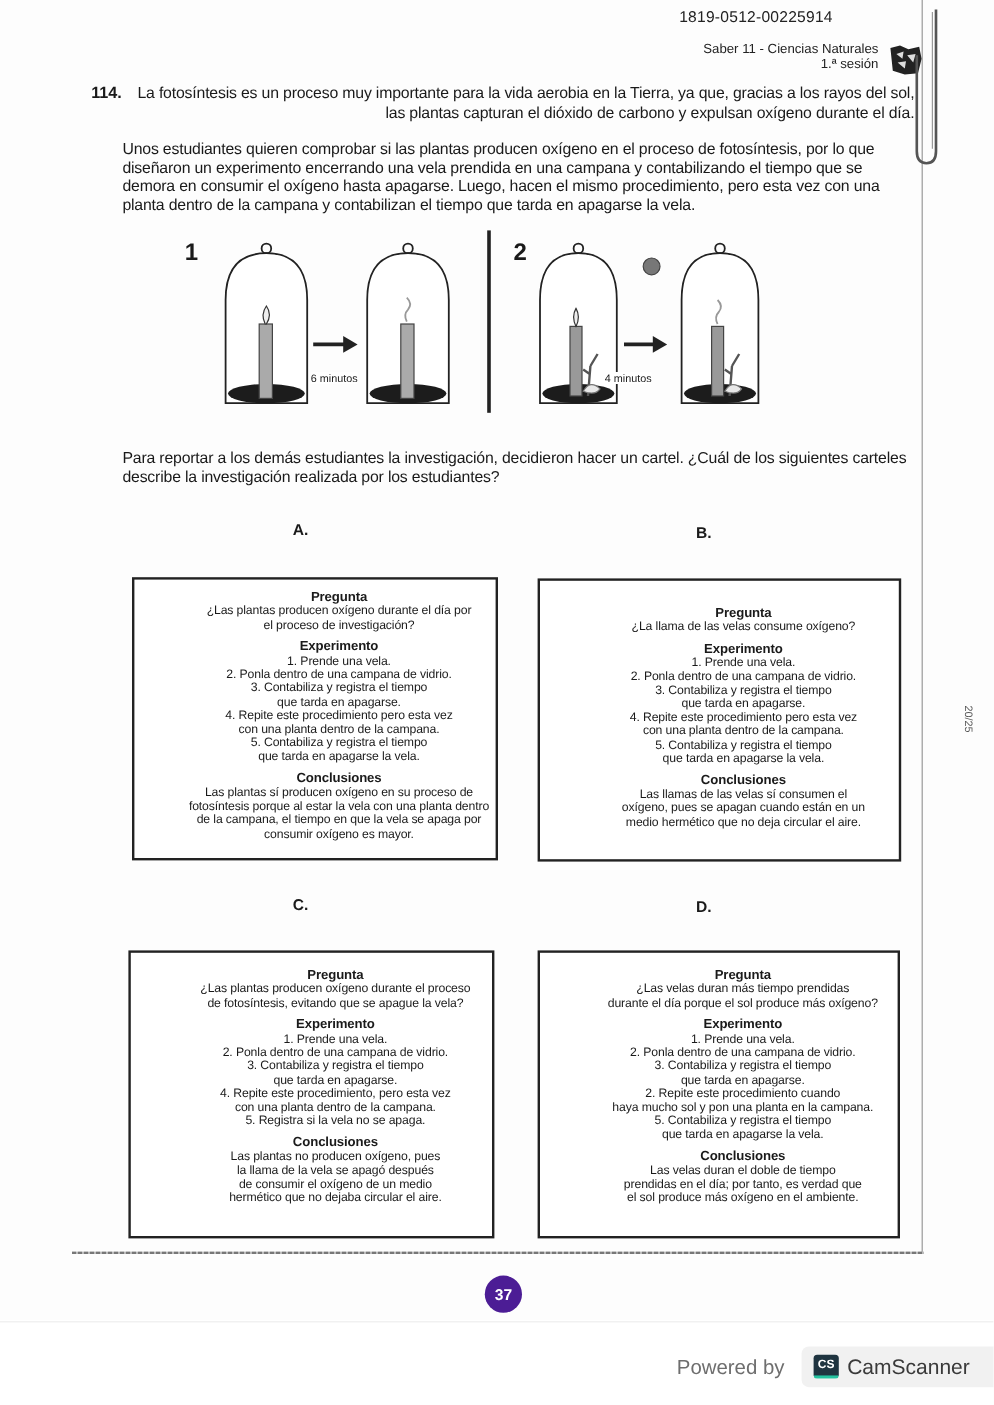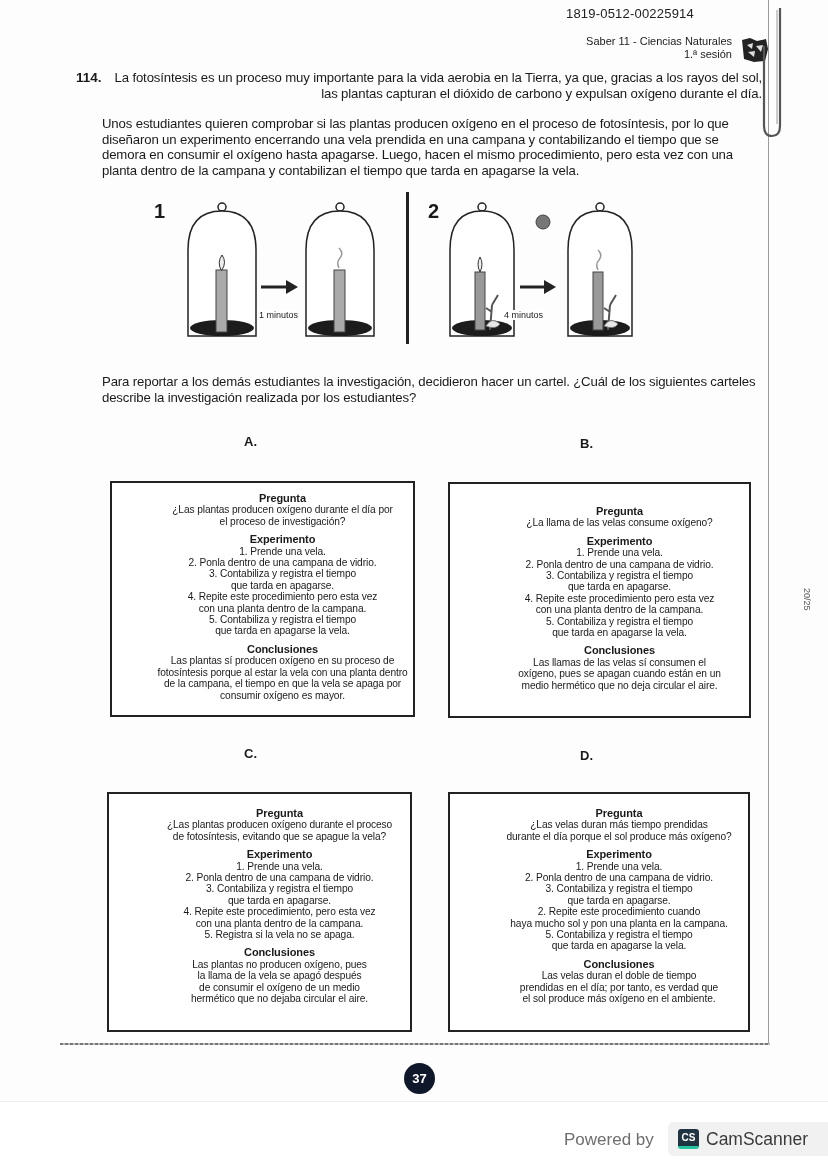--- a/index.html
+++ b/index.html
@@ -34,21 +34,21 @@
     position:absolute; border:2px solid #222; background:#fff;
     text-align:center; font-size:10.2px; line-height:11.4px; letter-spacing:-0.1px;
     box-sizing:border-box; padding-top:10px;padding-left:40px;
   }
   .card .ttl { font-weight:bold; font-size:11px; }
   .card .sec { margin-bottom:7px; }
   .card .ln { white-space:nowrap; }
 
   .pagenum {
     position:absolute; left:404px; top:1063px; width:31px; height:31px; border-radius:50%;
-    background:#0f172a; color:#fff; font-weight:bold; font-size:13px; text-align:center; line-height:31px;
+    background:#4c1d95; color:#fff; font-weight:bold; font-size:13px; text-align:center; line-height:31px;
   }
   .footer-line { position:absolute; left:0; top:1101px; width:828px; height:1px; background:#eeeeee; }
   .powered { position:absolute; left:564px; top:1130px; font-size:17px; color:#6e6e6e; }
   .cs-badge {
     position:absolute; left:668px; top:1122px; width:172px; height:34px; border-radius:6px;
     background:#f1f1f1; display:flex; align-items:center; padding-left:10px; box-sizing:border-box;
   }
   .cs-icon { width:21px; height:20px; border-radius:3px; background:#1f3440; color:#fff; font-size:10px; font-weight:bold;
     display:flex; align-items:center; justify-content:center; border-bottom:3px solid #25c3a0; box-sizing:border-box; }
   .cs-text { margin-left:7px; font-size:17.5px; color:#3a3a3a; }
@@ -94,21 +94,21 @@
       <path d="M102 80 L114 87 L102 94 Z" fill="#222"></path>
     </g>
     <g>
       <circle cx="156" cy="7" r="4" fill="none" stroke="#222" stroke-width="1.5"></circle>
       <path d="M122 136 L122 50 Q122 11 156 11 Q190 11 190 50 L190 136 Z" fill="#fff" stroke="#222" stroke-width="1.5"></path>
       <ellipse cx="156" cy="128" rx="32" ry="8" fill="#1c1c1c"></ellipse>
       <rect x="150" y="70" width="11" height="62" fill="#aaa" stroke="#444" stroke-width="1"></rect>
       <path d="M155 68 Q152 62 156 58 Q160 53 155 48" fill="none" stroke="#999" stroke-width="1.5"></path>
     </g>
   </svg>
-  <div class="min-lbl" style="left:109px;top:120px;">1 minutos</div>
+  <div class="min-lbl" style="left:109px;top:120px;">6 minutos</div>
 
   <div class="fig-div"></div>
 
   <div class="fig-num" style="left:278px;top:10px;">2</div>
   <svg style="position:absolute;left:298px;top:10px;" width="196" height="140" viewBox="0 0 196 140">
     <g>
       <circle cx="34" cy="7" r="4" fill="none" stroke="#222" stroke-width="1.5"></circle>
       <path d="M2 136 L2 50 Q2 11 34 11 Q66 11 66 50 L66 136 Z" fill="#fff" stroke="#222" stroke-width="1.5"></path>
       <ellipse cx="34" cy="128" rx="30" ry="8" fill="#1c1c1c"></ellipse>
       <rect x="27" y="72" width="10" height="58" fill="#999" stroke="#444" stroke-width="1"></rect>

